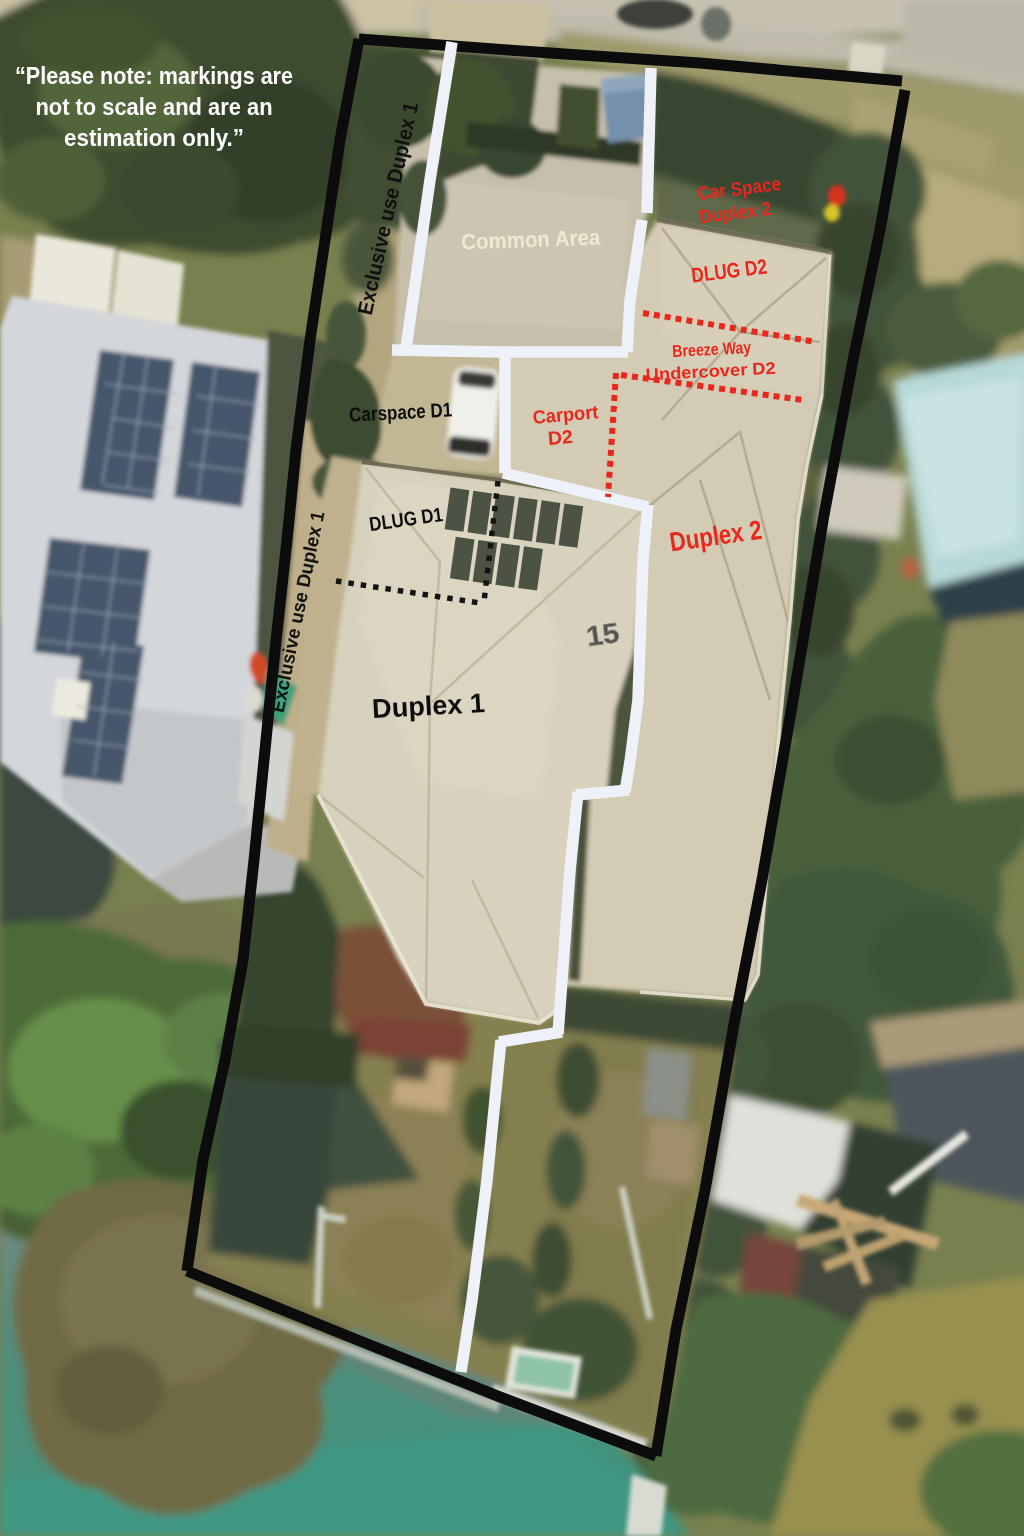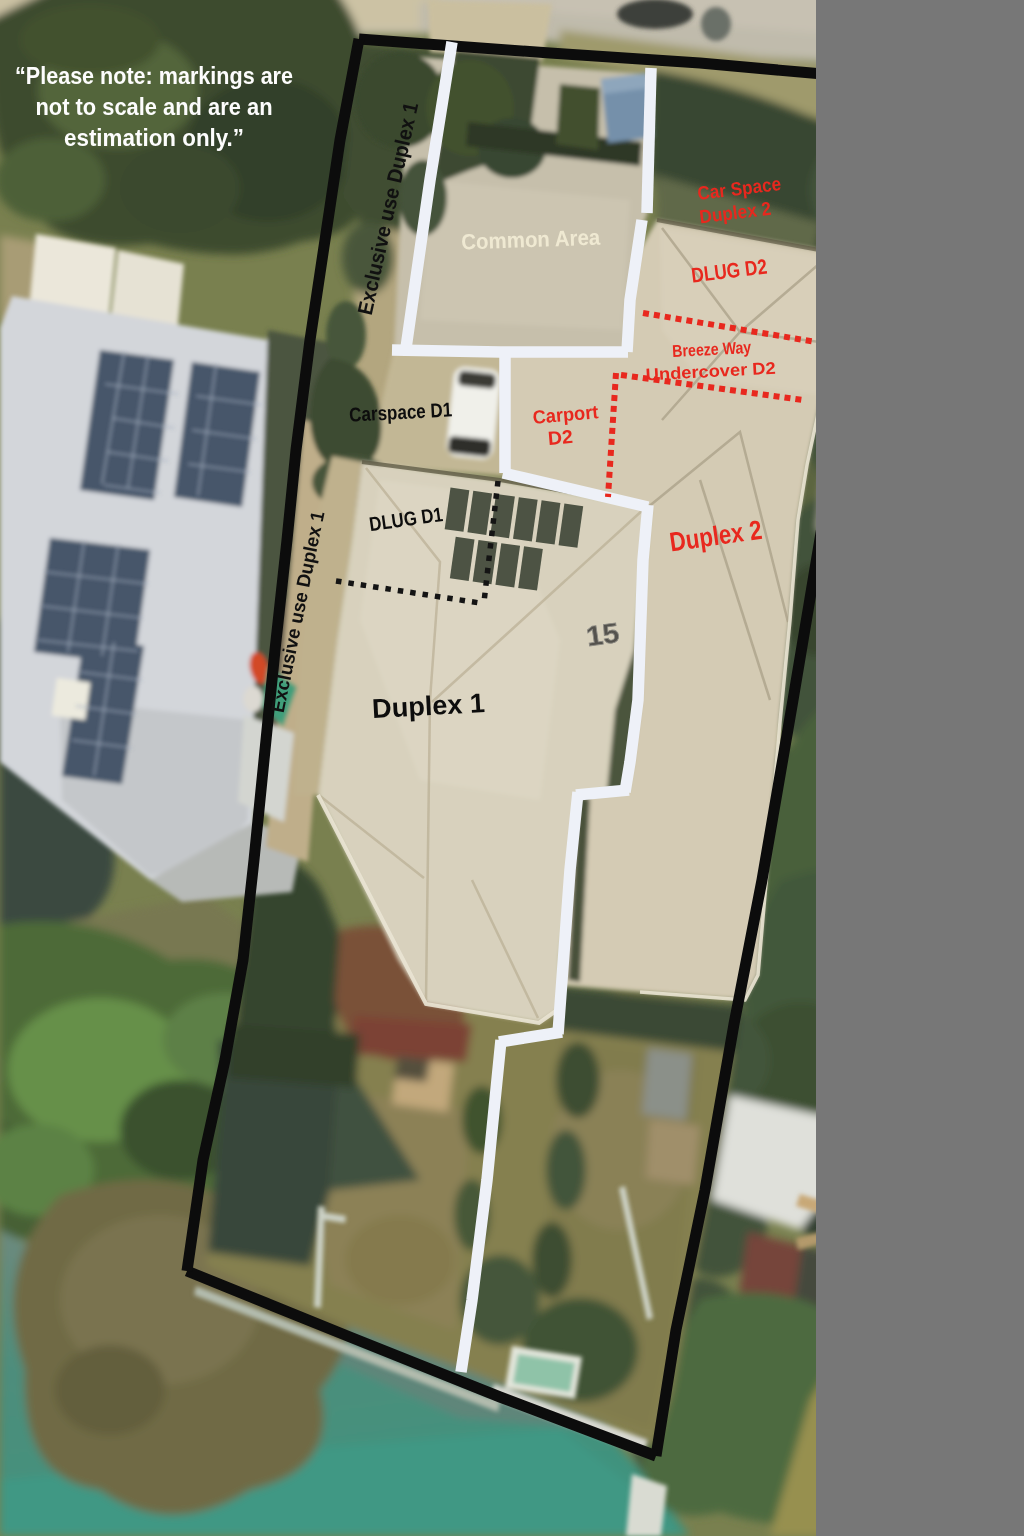--- a/index.html
+++ b/index.html
@@ -1,16 +1,16 @@
 <!DOCTYPE html>
 <html><head>
 <meta charset="utf-8">
 <style>
 html,body{margin:0;padding:0;background:#777}
-#page{width:816px;height:1536px;position:relative;overflow:hidden;font-family:"Liberation Sans",sans-serif}
+#page{width:1024px;height:1536px;position:relative;overflow:hidden;font-family:"Liberation Sans",sans-serif}
 svg{display:block}
 </style>
 </head>
 <body>
 <div id="page">
 <svg width="1024" height="1536" viewBox="0 0 1024 1536">
 <defs>
 <filter id="b2" x="-30%" y="-30%" width="160%" height="160%">
           <feGaussianBlur stdDeviation="2"></feGaussianBlur>
         </filter>

